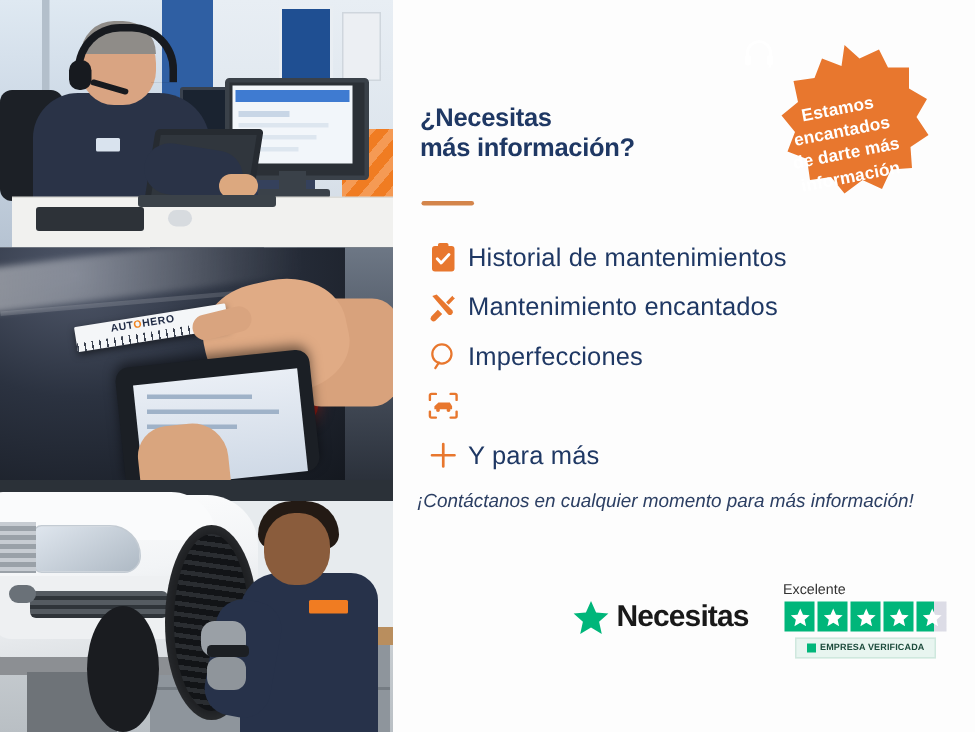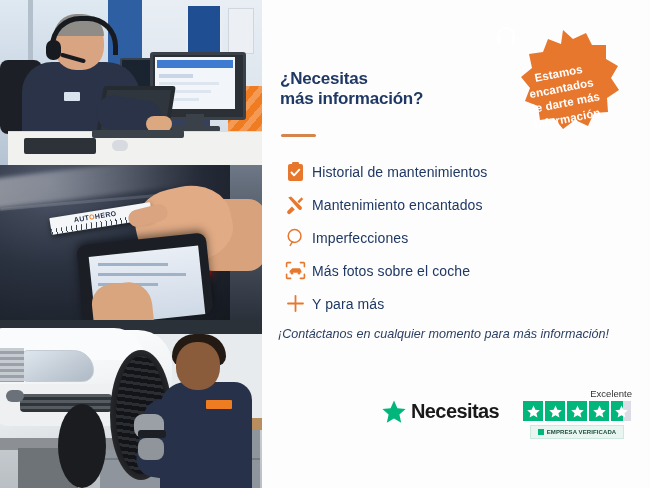--- a/index.html
+++ b/index.html
@@ -145,32 +145,32 @@
   .badge svg{position:absolute;left:0;top:0;}
   .badge-ico{position:absolute;left:57px;top:22px;width:22px;height:19px;}
   .badge-txt{position:absolute;left:0;top:40px;width:136px;text-align:center;
     transform:rotate(-11deg);color:#ffffff;font-weight:700;font-size:11.5px;line-height:1.32;
     letter-spacing:.1px;}
   .badge-txt span{display:block;}
 
   .list{position:absolute;left:16px;top:155px;width:360px;}
   .row{display:flex;align-items:center;height:33px;}
   .row .ico{width:34px;flex:0 0 34px;display:flex;align-items:center;justify-content:center;}
-  .row .lbl{font-size:14px;color:#1f3864;letter-spacing:.1px;}
+  .row .lbl{font-size:17px;color:#1f3864;letter-spacing:.1px;}
 
   .contact{position:absolute;left:16px;top:324px;width:360px;
     font-size:12.6px;line-height:1.62;color:#2c3f63;}
   .contact span{display:block;font-style:italic;}
 
   
   .tp{position:absolute;left:120px;top:388px;width:262px;height:58px;}
   .tp-logo{position:absolute;left:0;top:12px;display:flex;align-items:center;gap:5px;}
   .tp-logo-txt{font-size:20px;font-weight:700;color:#191919;letter-spacing:-.6px;}
   .tp-right{position:absolute;left:128px;top:0;width:134px;}
-  .tp-excel{font-size:9.5px;color:#333333;text-align:right;width:110px;margin:0 auto 2px;}
+  .tp-excel{font-size:9.5px;color:#333333;text-align:left;width:110px;margin:0 auto 2px;}
   .tp-stars{display:flex;gap:2px;justify-content:center;}
   .tp-star{width:20px;height:20px;background:#00b67a;display:flex;align-items:center;justify-content:center;}
   .tp-star.partial{background:linear-gradient(90deg,#00b67a 0 58%,#dcdce6 58% 100%);}
   .tp-verif{margin:4px auto 0;width:92px;height:12px;background:#e8f5f0;border:1px solid #cfe8de;
     display:flex;align-items:center;justify-content:center;gap:3px;}
   .tp-verif-box{width:6px;height:6px;background:#00b67a;}
   .tp-verif-txt{font-size:6px;font-weight:700;color:#1d4b3c;letter-spacing:.1px;}
 </style>
 </head>
 <body>
@@ -340,21 +340,20 @@
           <svg width="21" height="19" viewBox="0 0 21 19">
             <path d="M1.6 5.6 V2.6 a1 1 0 0 1 1 -1 h3" fill="none" stroke="#E8772E" stroke-width="1.6" stroke-linecap="round"></path>
             <path d="M19.4 5.6 V2.6 a1 1 0 0 0 -1 -1 h-3" fill="none" stroke="#E8772E" stroke-width="1.6" stroke-linecap="round"></path>
             <path d="M1.6 13.4 v3 a1 1 0 0 0 1 1 h3" fill="none" stroke="#E8772E" stroke-width="1.6" stroke-linecap="round"></path>
             <path d="M19.4 13.4 v3 a1 1 0 0 1 -1 1 h-3" fill="none" stroke="#E8772E" stroke-width="1.6" stroke-linecap="round"></path>
             <path d="M4.6 11.8 h11.8 v-1.9 l-1.5 -2.6 h-7.6 l-2.7 2.6 z" fill="#E8772E"></path>
             <circle cx="7" cy="12.3" r="1.3" fill="#E8772E"></circle>
             <circle cx="14" cy="12.3" r="1.3" fill="#E8772E"></circle>
           </svg>
         </span>
-        <span class="lbl">Más fotos sobre el coche</span>
       </div>
 
       <div class="row">
         <span class="ico">
           <svg width="19" height="19" viewBox="0 0 19 19">
             <path d="M9.5 2 V17 M2 9.5 H17" stroke="#E8772E" stroke-width="1.8" stroke-linecap="round"></path>
           </svg>
         </span>
         <span class="lbl">Y para más</span>
       </div>

